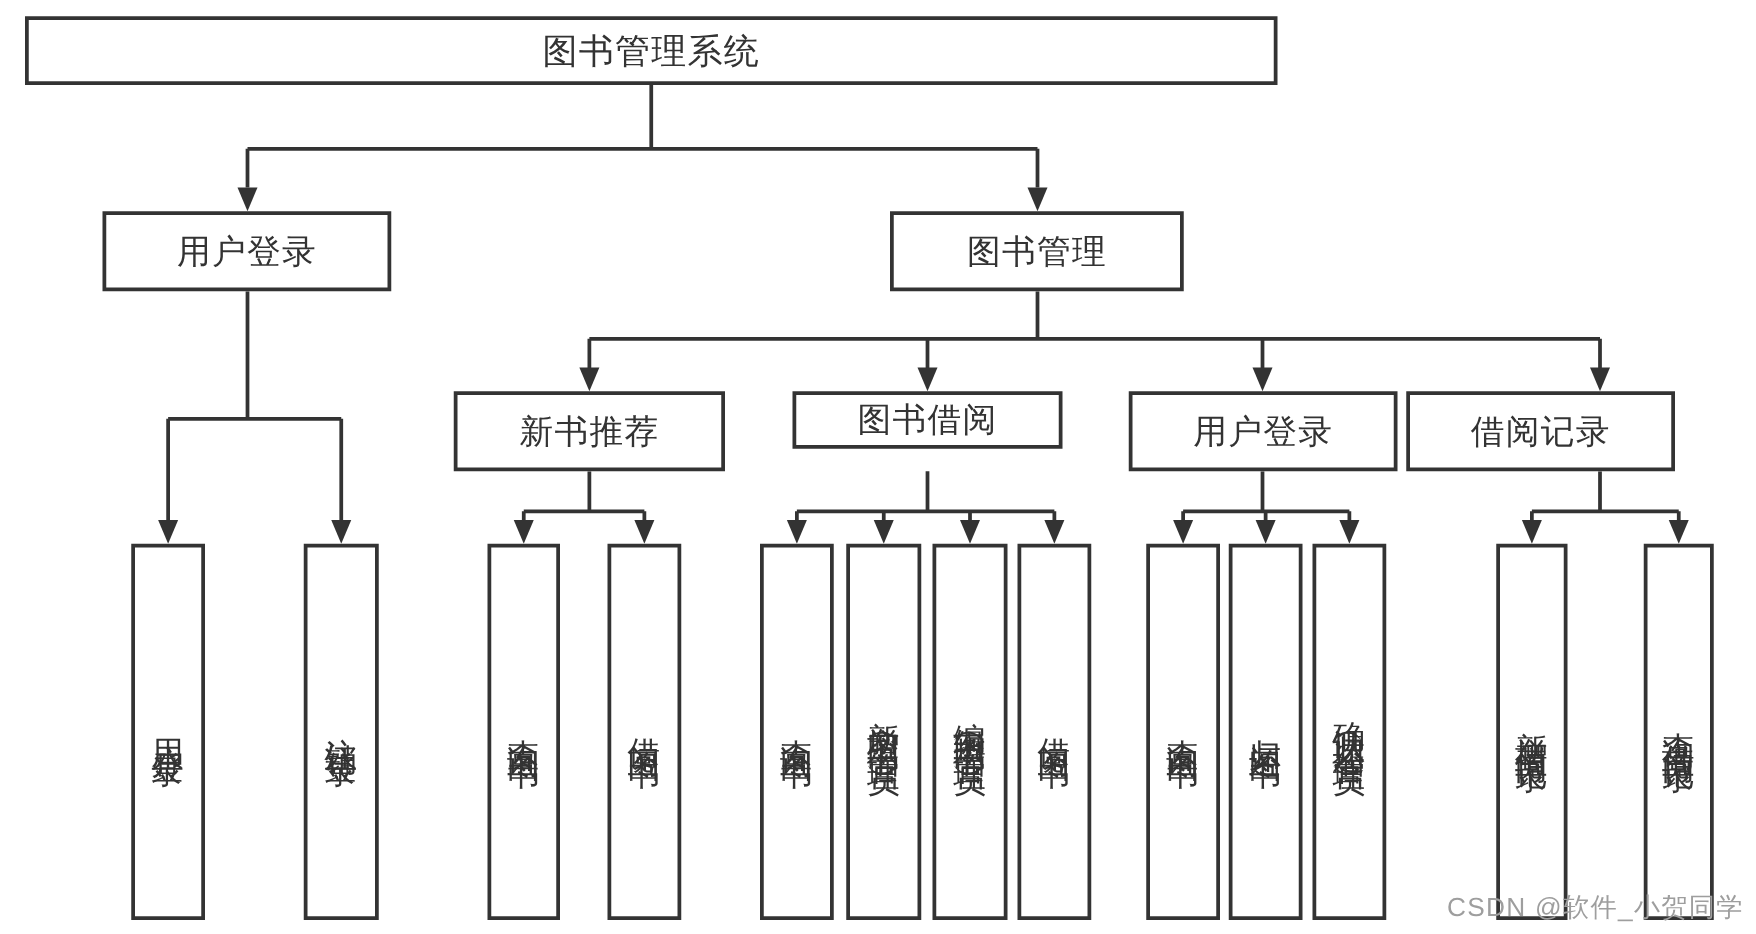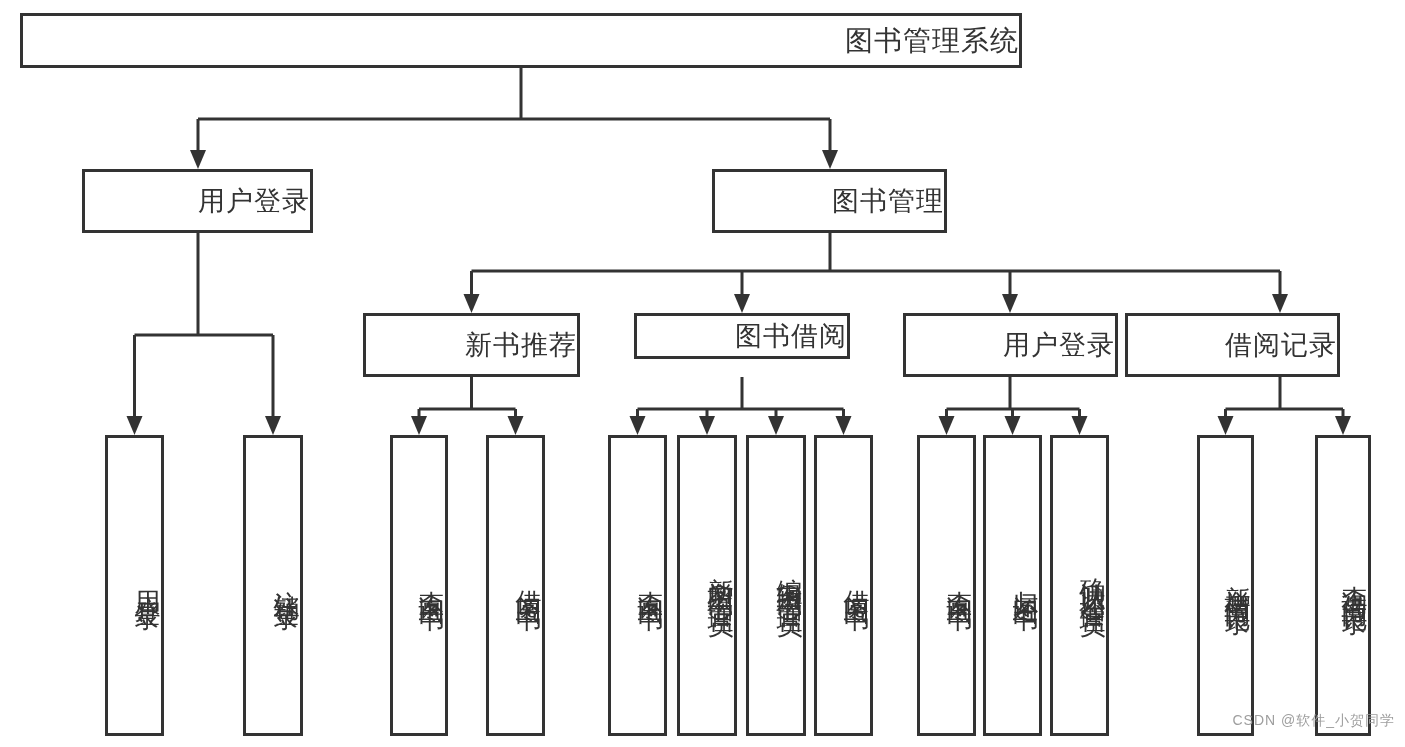--- a/index.html
+++ b/index.html
@@ -12,36 +12,36 @@
     color:var(--text,#333);
   }
   .wires{position:absolute;left:0;top:0;z-index:1;}
   .wire{fill:none;stroke:var(--line,#333);stroke-width:3;}
   .head{fill:var(--line,#333);stroke:none;}
   .box{
     position:absolute;z-index:2;
     box-sizing:border-box;
     background:var(--boxfill,#fff);
     border:3px solid var(--line,#333);
-    display:flex;align-items:center;justify-content:flex-end;
+    display:flex;align-items:center;justify-content:center;
   }
   .hbox span{font-size:27px;letter-spacing:1px;white-space:nowrap;}
   .root span{font-size:28px;}
   .vbox{padding-bottom:12px;}
   .vtext{
     writing-mode:vertical-rl;
     text-orientation:mixed;
     font-size:26px;
     letter-spacing:5px;
     line-height:1;
   }
   .watermark{
     position:absolute;z-index:3;
     top:712px;right:10px;
-    font-size:14px;
+    font-size:21px;
     color:var(--wm,#9e9e9e);
     letter-spacing:1px;
     white-space:nowrap;
   }
 </style>
 </head>
 <body>
 
 <div class="canvas">
 

